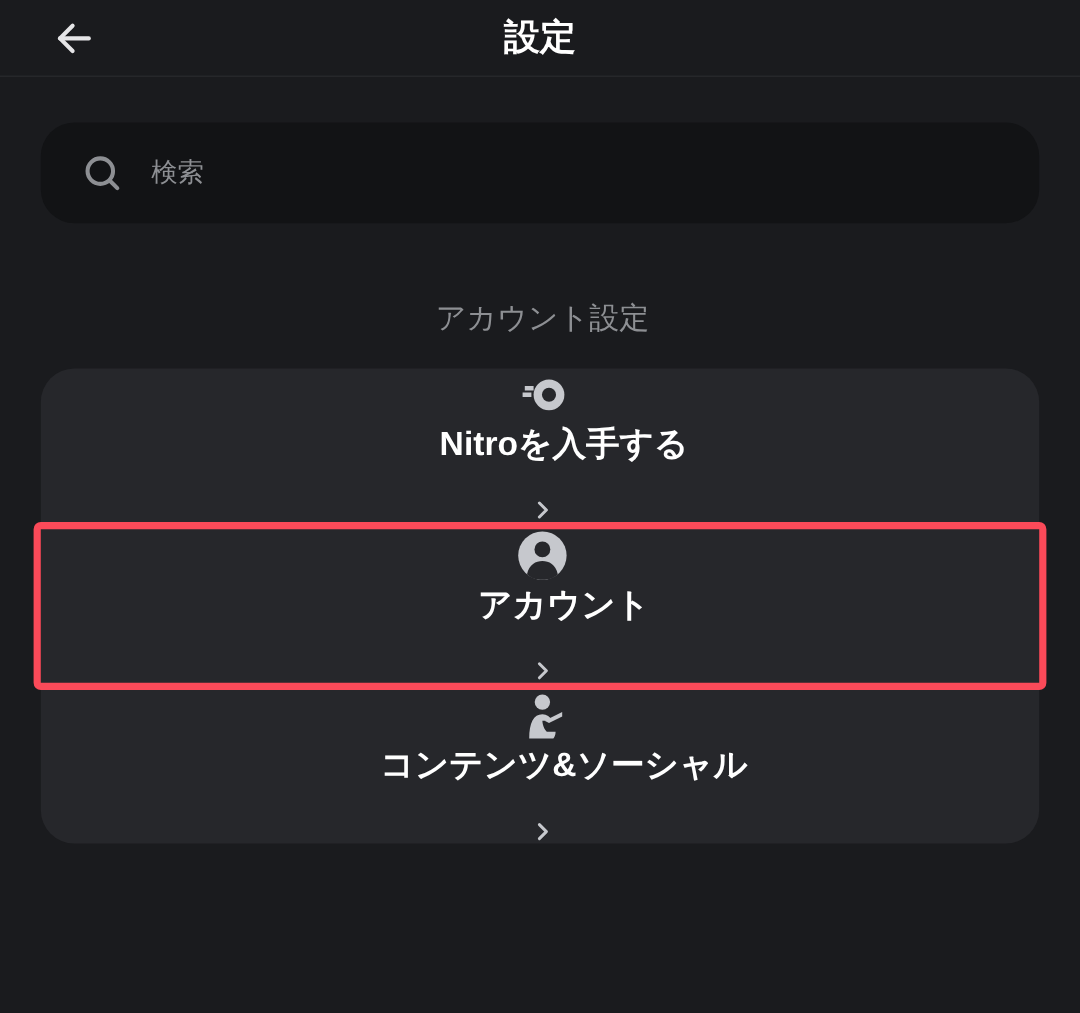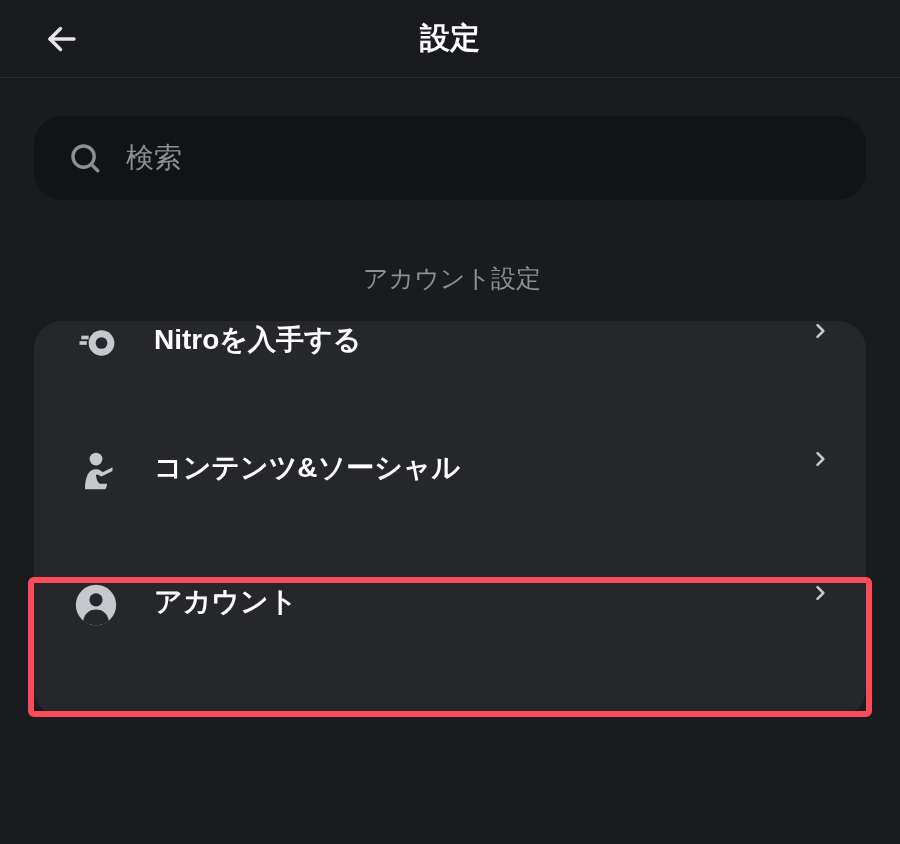--- a/index.html
+++ b/index.html
@@ -7,21 +7,21 @@
       width: 900px;
       height: 844px;
       background: #1a1b1e;
       font-family: -apple-system, BlinkMacSystemFont, "Segoe UI", sans-serif;
       color: #e5e5e7;
       overflow: hidden;
     }
     .header {
       display: flex;
       align-items: center;
-      height: 78px;
+      height: 64px;
       border-bottom: 1px solid #2a2b2e;
       position: relative;
     }
     .back-btn {
       width: 44px;
       height: 44px;
       display: flex;
       align-items: center;
       justify-content: center;
       margin-left: 40px;
@@ -47,43 +47,44 @@
       padding: 0 34px;
       cursor: text;
     }
     .search-icon {
       width: 34px;
       height: 34px;
       flex-shrink: 0;
     }
     .search-placeholder {
       margin-left: 24px;
-      font-size: 28px;
+      font-size: 22px;
       color: #8d8f93;
     }
     .section-label {
       margin-top: 62px;
       margin-left: 4px;
       font-size: 25px;
       color: #8d8f93;
       text-align: center;
     }
     .settings-list {
       margin-top: 26px;
       background: #26272b;
       border-radius: 28px;
       overflow: visible;
     }
     .row {
       display: flex;
-      align-items: flex-start;
+      align-items: center;
       height: 128px;
       padding: 0 36px 0 40px;
       cursor: pointer;
       position: relative;
+      flex-direction: column;
     }
     .row.highlighted {
       border: 6px solid #fb4a59;
       border-radius: 6px;
       margin: 0 -6px;
       height: 140px;
     }
     .row-icon {
       width: 44px;
       height: 44px;
@@ -141,43 +142,43 @@
           <circle cx="15" cy="12" r="7"></circle>
           <circle cx="15" cy="12" r="3.2" fill="#26272b"></circle>
         </svg>
       </div>
       <div class="row-label">Nitroを入手する</div>
       <svg class="chevron" viewBox="0 0 24 24" fill="none" stroke="#c6c8cd" stroke-width="3" stroke-linecap="round" stroke-linejoin="round">
         <polyline points="9 5 16 12 9 19"></polyline>
       </svg>
     </div>
 
+    <div class="row highlighted">
+      <div class="row-icon">
+        <svg width="44" height="44" viewBox="0 0 24 24" fill="#c6c8cd">
+          <circle cx="12" cy="12" r="11"></circle>
+          <circle cx="12" cy="9.2" r="3.6" fill="#26272b"></circle>
+          <path d="M5 20.5 C6 16 9 14.5 12 14.5 C15 14.5 18 16 19 20.5 C17 22.5 14.5 23 12 23 C9.5 23 7 22.5 5 20.5 Z" fill="#26272b"></path>
+        </svg>
+      </div>
+      <div class="row-label">アカウント</div>
+      <svg class="chevron" viewBox="0 0 24 24" fill="none" stroke="#c6c8cd" stroke-width="3" stroke-linecap="round" stroke-linejoin="round">
+        <polyline points="9 5 16 12 9 19"></polyline>
+      </svg>
+    </div>
+
     <div class="row">
       <div class="row-icon">
         <svg width="44" height="44" viewBox="0 0 24 24" fill="#c6c8cd">
           <circle cx="12" cy="5.5" r="3.5"></circle>
           <path d="M6 22 C6 15 8 11 12 11 C14 11 15.5 12 16.5 14 L12 14 C12 14 12 17 14 19 L18 19 C18 21 17 22 17 22 Z"></path>
           <path d="M13 14 L21 10 L21 12 L15 15 Z"></path>
         </svg>
       </div>
       <div class="row-label">コンテンツ&amp;ソーシャル</div>
       <svg class="chevron" viewBox="0 0 24 24" fill="none" stroke="#c6c8cd" stroke-width="3" stroke-linecap="round" stroke-linejoin="round">
         <polyline points="9 5 16 12 9 19"></polyline>
       </svg>
     </div>
 
-    <div class="row highlighted">
-      <div class="row-icon">
-        <svg width="44" height="44" viewBox="0 0 24 24" fill="#c6c8cd">
-          <circle cx="12" cy="12" r="11"></circle>
-          <circle cx="12" cy="9.2" r="3.6" fill="#26272b"></circle>
-          <path d="M5 20.5 C6 16 9 14.5 12 14.5 C15 14.5 18 16 19 20.5 C17 22.5 14.5 23 12 23 C9.5 23 7 22.5 5 20.5 Z" fill="#26272b"></path>
-        </svg>
-      </div>
-      <div class="row-label">アカウント</div>
-      <svg class="chevron" viewBox="0 0 24 24" fill="none" stroke="#c6c8cd" stroke-width="3" stroke-linecap="round" stroke-linejoin="round">
-        <polyline points="9 5 16 12 9 19"></polyline>
-      </svg>
-    </div>
-
 
   </div>
 </div>
 
 </body></html>

